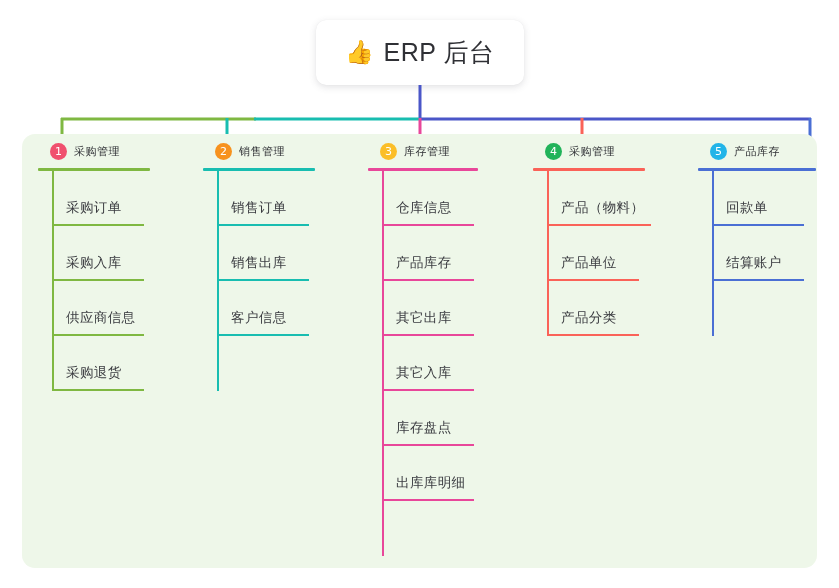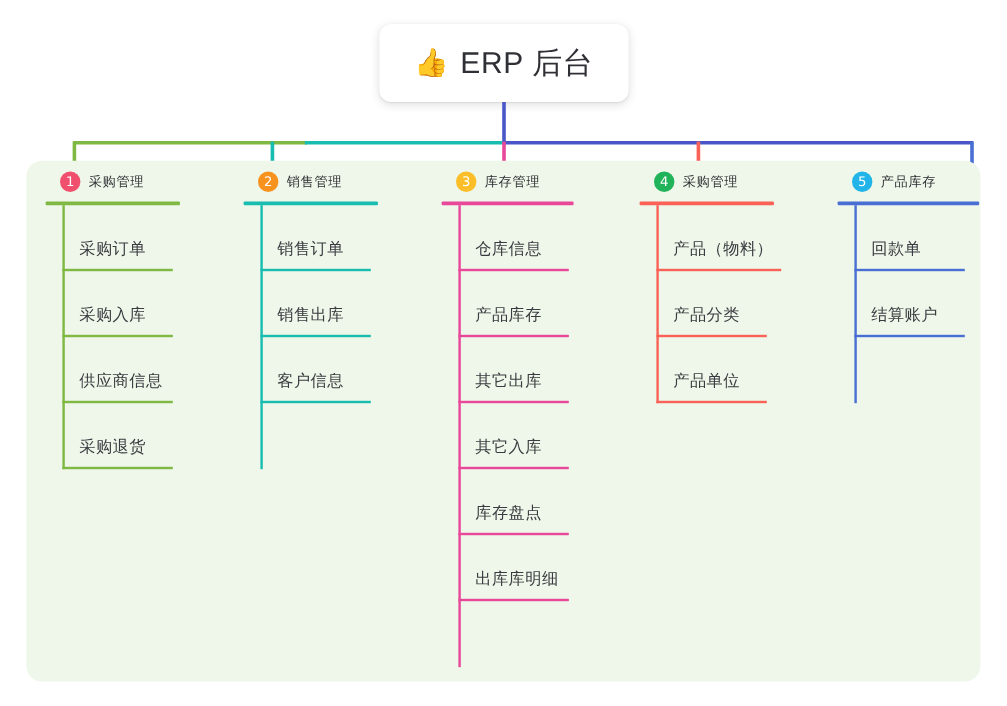--- a/index.html
+++ b/index.html
@@ -257,27 +257,27 @@
           <span class="col-title">采购管理</span>
         </div>
         <div class="col-header-rule" style="background: rgb(250, 98, 88); width: 112px;"></div>
         <div class="items">
           <div class="spine" style="background: rgb(250, 98, 88); height: 165px;"></div>
           <div class="item">
             <span class="item-label">产品（物料）</span>
             <div class="item-rule" style="background: rgb(250, 98, 88); width: 104px;"></div>
           </div>
           <div class="item">
+            <span class="item-label">产品单位</span>
+            <div class="item-rule" style="background: rgb(250, 98, 88); width: 92px;"></div>
+          </div>
+          <div class="item">
             <span class="item-label">产品分类</span>
             <div class="item-rule" style="background: rgb(250, 98, 88); width: 92px;"></div>
           </div>
-          <div class="item">
-            <span class="item-label">产品单位</span>
-            <div class="item-rule" style="background: rgb(250, 98, 88); width: 92px;"></div>
-          </div>
         </div>
       </div>
       <div class="column" style="left: 698px;">
         <div class="col-header">
           <span class="badge" style="background: rgb(34, 180, 232);">5</span>
           <span class="col-title">产品库存</span>
         </div>
         <div class="col-header-rule" style="background: rgb(74, 111, 212); width: 118px;"></div>
         <div class="items">
           <div class="spine" style="background: rgb(74, 111, 212); height: 165px;"></div>

